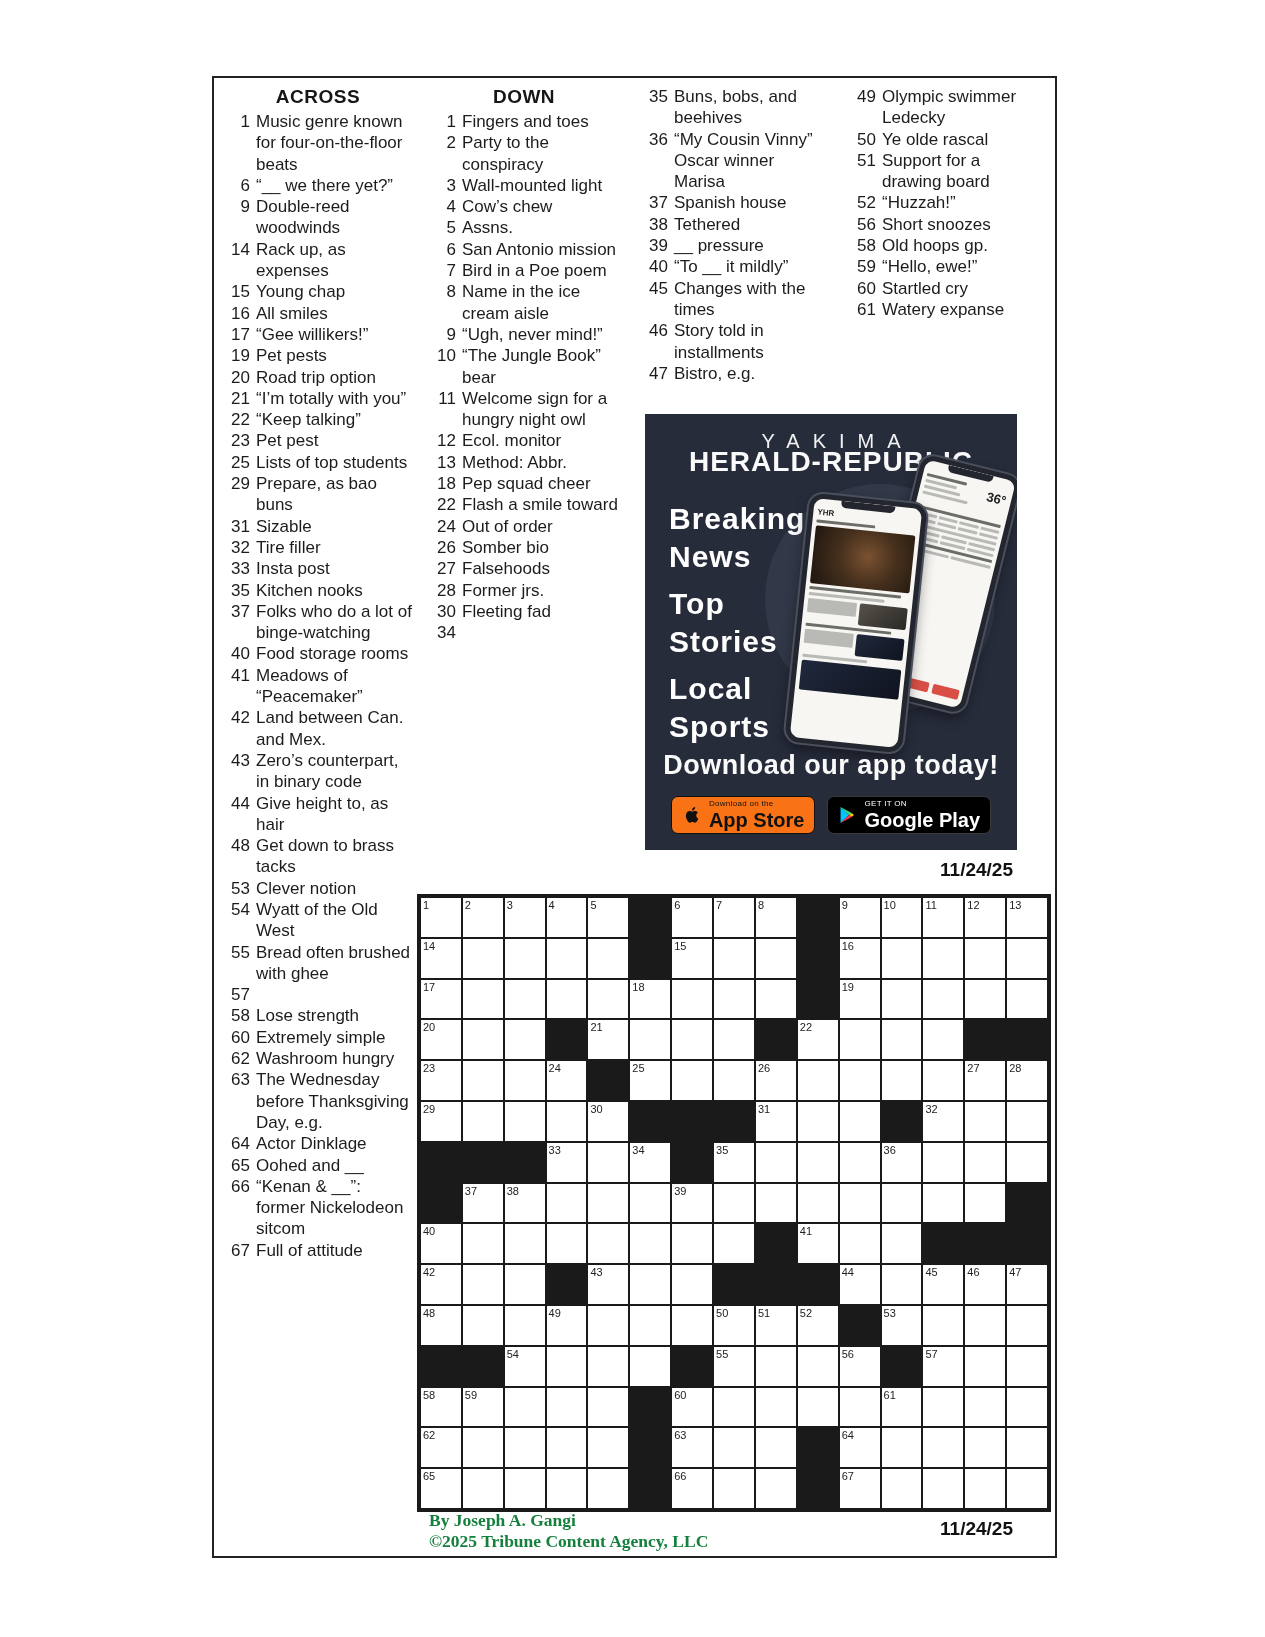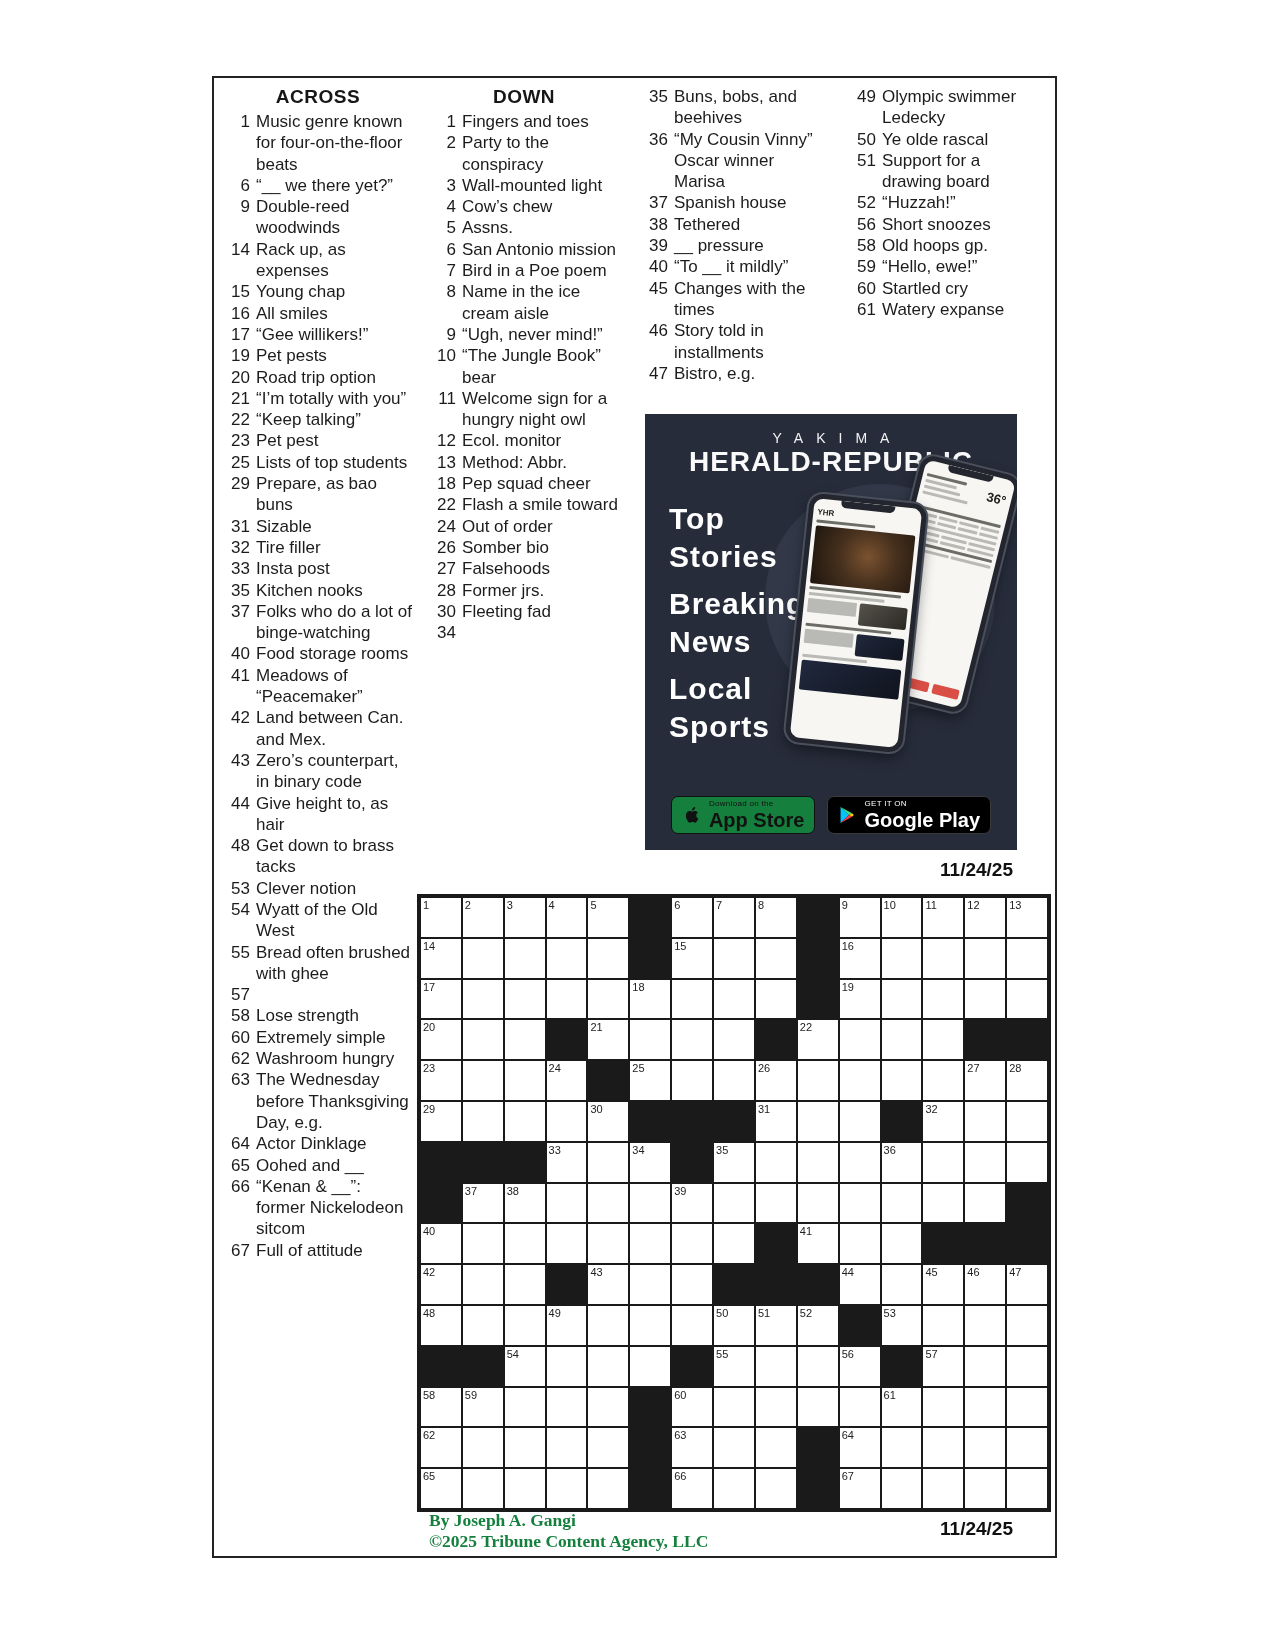--- a/index.html
+++ b/index.html
@@ -14,21 +14,21 @@
   .col3{left:424px;width:190px;}
   .col4{left:632px;width:192px;}
   .col-header{font-weight:bold;font-size:19px;text-align:center;letter-spacing:.5px;
               margin-bottom:3px;color:#161616;}
   .clue{display:flex;font-size:17px;line-height:21.3px;color:#1c1c1c;}
   .cnum{width:30px;min-width:30px;text-align:right;padding-right:6px;}
   .ctext{flex:1;padding-right:2px;}
   
   .ad{position:absolute;left:431px;top:336px;width:372px;height:436px;background:#272c3b;
       overflow:hidden;color:#fff;}
-  .ad-kicker{position:absolute;top:16px;left:0;width:100%;text-align:center;font-size:14px;
+  .ad-kicker{position:absolute;top:16px;left:0;width:100%;text-align:center;font-size:20px;
              letter-spacing:13px;text-indent:13px;color:#f2f2f2;}
   .ad-brand{position:absolute;top:32px;left:0;width:100%;text-align:center;font-size:28px;
             font-weight:bold;letter-spacing:1px;color:#fafafa;}
   .ad-features{position:absolute;left:24px;top:86px;font-size:30px;font-weight:bold;
                line-height:38px;letter-spacing:1px;}
   .feature{white-space:pre-line;margin-bottom:9px;}
   .ad-halo{position:absolute;left:120px;top:70px;width:230px;height:230px;border-radius:50%;
            background:#323848;}
   .phone{position:absolute;border-radius:14px;background:#23262e;
          box-shadow:0 0 0 2px #4a4f5c, 0 6px 14px rgba(0,0,0,.45);}
@@ -49,21 +49,21 @@
   .wrow{display:flex;gap:2px;margin:3px 4px;}
   .wrow .bar{flex:1;margin:0;}
   .chip-row{position:absolute;bottom:8px;left:4px;right:4px;display:flex;gap:4px;}
   .chip{height:10px;border-radius:2px;background:#d94f46;flex:1;}
   .chip.wide{flex:2;}
   .ad-cta{position:absolute;top:336px;left:0;width:100%;text-align:center;font-size:27px;
           font-weight:bold;letter-spacing:.5px;color:#fafafa;}
   .badges{position:absolute;top:382px;left:0;width:100%;display:flex;gap:12px;
           justify-content:center;align-items:center;}
   .badge{height:38px;border-radius:7px;display:flex;align-items:center;padding:0 10px;gap:7px;box-sizing:border-box;}
-  .badge-apple{background:#15803d;color:#111;border:1px solid #111;}
+  .badge-apple{background:#f97316;color:#111;border:1px solid #111;}
   .badge-google{background:#000;color:#fff;border:1px solid #3a3a3a;}
   .badge-txt{display:flex;flex-direction:column;justify-content:center;line-height:1;}
   .badge-small{font-size:8px;letter-spacing:.3px;margin-bottom:2px;}
   .badge-big{font-size:20px;font-weight:bold;}
   
   .date-top{position:absolute;right:42px;top:781px;font-size:19px;font-weight:bold;color:#111;}
   .date-bottom{position:absolute;right:42px;top:1440px;font-size:19px;font-weight:bold;color:#111;}
   .footer{position:absolute;left:215px;top:1432px;font-family:"Liberation Serif",serif;
           font-weight:bold;font-size:17.5px;color:#15803d;line-height:21px;}
   
@@ -402,24 +402,24 @@
             <span class="ctext">Watery expanse</span>
           </div>
         </div>
     </div>
 
     <div class="ad">
       <div class="ad-halo"></div>
       <div class="ad-kicker">YAKIMA</div>
       <div class="ad-brand">HERALD-REPUBLIC</div>
       <div class="ad-features">
+          <div class="feature">Breaking
+News</div>
           <div class="feature">Top
 Stories</div>
-          <div class="feature">Breaking
-News</div>
           <div class="feature">Local
 Sports</div>
         </div>
 
       <div class="phone phone-back">
         <div class="screen">
           <div class="notch"></div>
           <div style="height:10px"></div>
           <div class="bar dark" style="width:45%"></div>
           <div class="bar" style="width:35%"></div>
@@ -478,20 +478,21 @@
           <div class="bar dark" style="width:80%"></div>
           <div class="thumb-row">
               <div class="bar" style="flex:1;height:14px;margin:0"></div>
               <div class="thumb navy" style="height:22px"></div>
             </div>
           <div class="bar" style="width:60%"></div>
           <div class="thumb navy" style="height:30px;margin:3px 4px"></div>
         </div>
       </div>
 
+      <div class="ad-cta">Download our app today!</div>
 
       <div class="badges">
         <div class="badge badge-apple">
           <span style="display:flex">
             <svg width="20" height="24" viewBox="0 0 24 28" fill="#111">
               <path d="M17.1 14.6c0-2.3 1.9-3.4 2-3.5-1.1-1.6-2.8-1.8-3.4-1.8-1.4-.1-2.8.8-3.5.8-.7 0-1.8-.8-3-.8-1.5 0-3 .9-3.8 2.3-1.6 2.8-.4 7 1.2 9.3.8 1.1 1.7 2.4 2.9 2.3 1.2 0 1.6-.7 3-.7s1.8.7 3 .7c1.3 0 2.1-1.1 2.8-2.2.9-1.3 1.2-2.6 1.3-2.6 0-.1-2.5-1-2.5-3.8z"></path>
               <path d="M14.8 7.3c.6-.8 1.1-1.9 1-3-.9 0-2.1.6-2.7 1.4-.6.7-1.2 1.9-1 2.9 1 .1 2.1-.5 2.7-1.3z"></path>
             </svg>
           </span>
           <span class="badge-txt">

